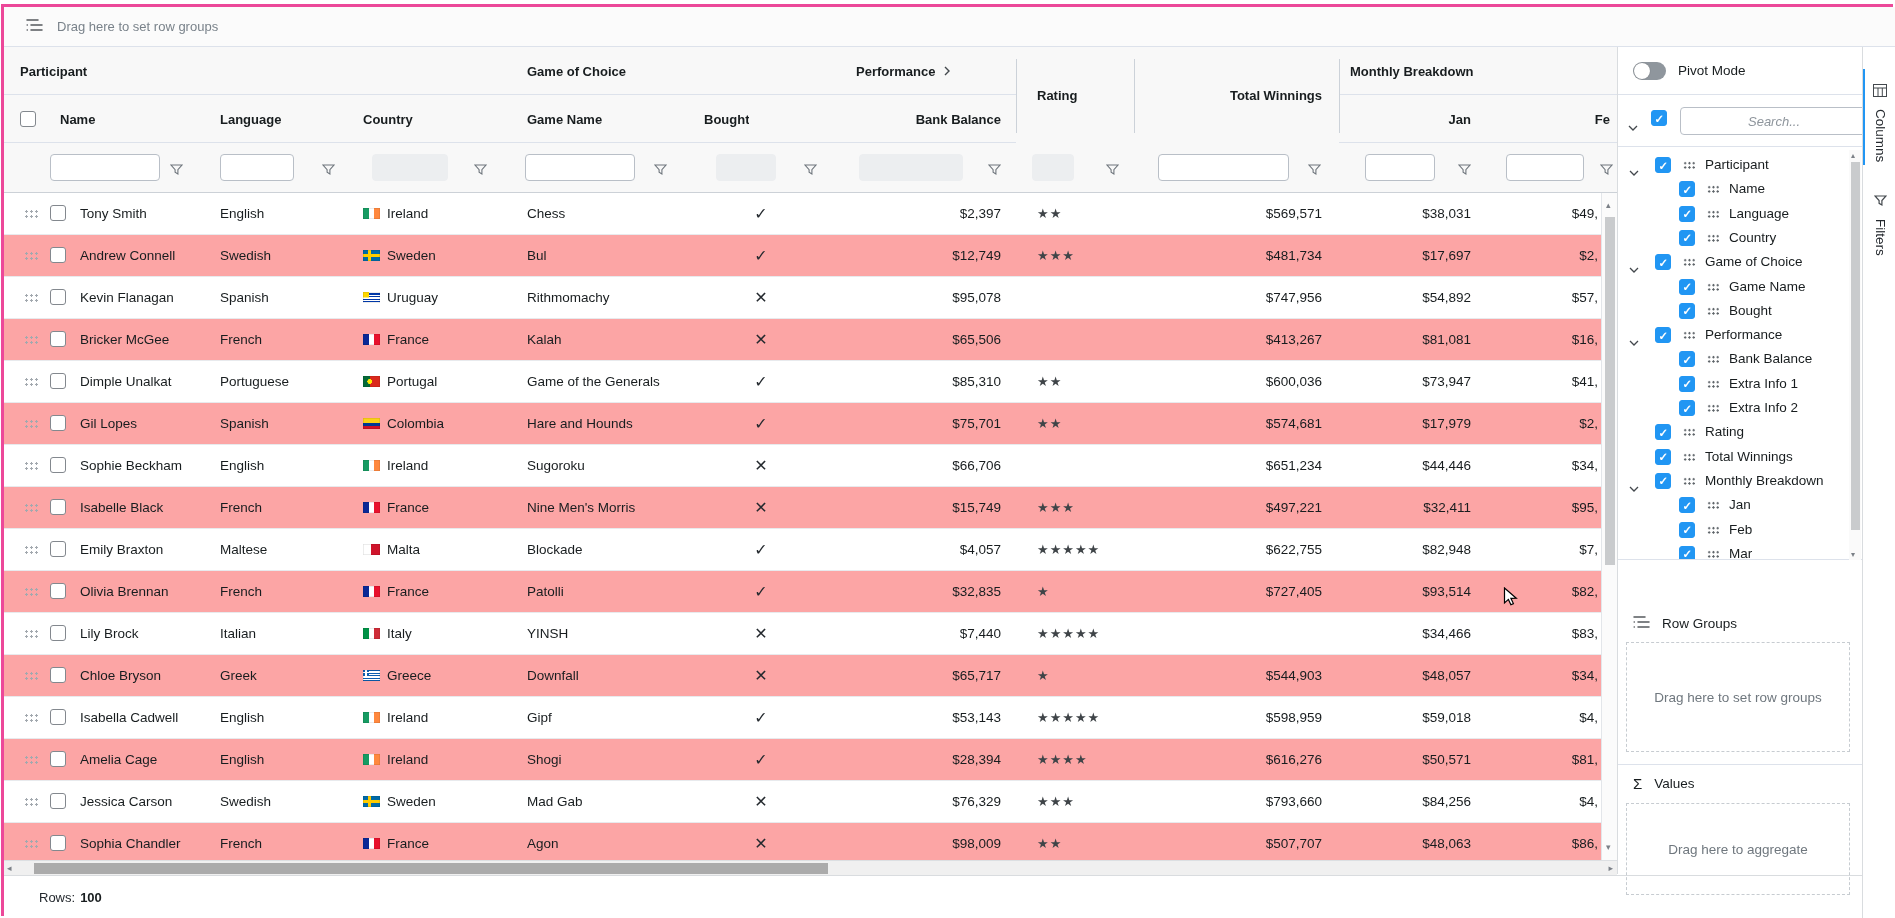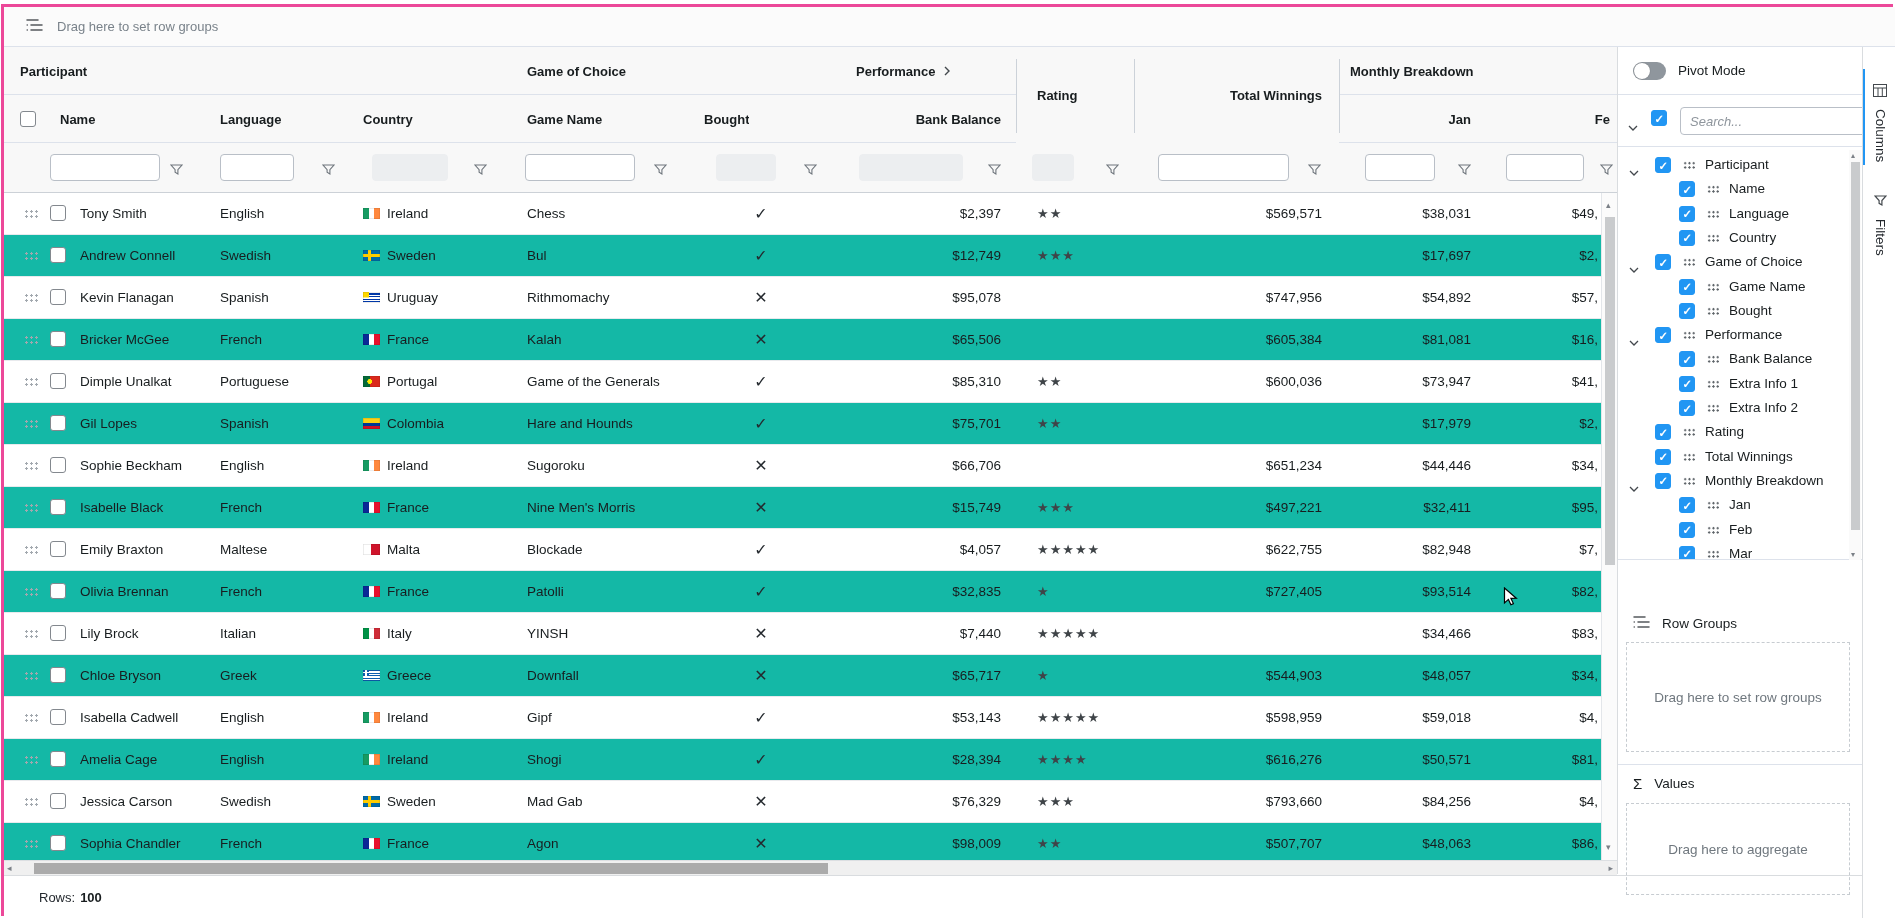--- a/index.html
+++ b/index.html
@@ -30,21 +30,21 @@
     background:#f8f8f8; border-bottom:1px solid #ccd1d7; }
   .fi { position:absolute; top:11px; height:27px; border:1px solid #b9bfc7; border-radius:4px;
     background:#fff; font-size:12px; padding:0 6px; outline:none; color:#181d1f;
     font-family:"Liberation Sans", sans-serif; }
   .fi.dis { background:#eceef0; border-color:#eceef0; }
   .funnel { position:absolute; top:19px; width:13px; height:12px; cursor:pointer; }
 
   
   .rows-vp { position:absolute; left:0; top:186px; width:1613px; height:667px; overflow:hidden; background:#fff; }
   .row { position:absolute; left:0; width:1660px; height:42px; background:#fff; border-bottom:1px solid #e8eaed; }
-  .row.alt { background:#14b8a6; }
+  .row.alt { background:#fca5a5; }
   .cell { position:absolute; top:0; height:41px; display:flex; align-items:center;
     font-size:13.5px; white-space:nowrap; overflow:hidden; }
   .c-name   { left:76px;  width:128px; }
   .c-lang   { left:216px; width:130px; }
   .c-country{ left:359px; width:150px; }
   .c-game   { left:523px; width:156px; }
   .c-bought { left:682px; width:150px; justify-content:center; font-size:16px; color:#24292e; }
   .c-bank   { left:832px; width:165px; justify-content:flex-end; }
   .c-rating { left:1033px; width:96px; letter-spacing:1px; color:#3f4448; font-size:13px; }
   .c-win    { left:1130px; width:188px; justify-content:flex-end; }
@@ -107,21 +107,21 @@
     background:#8f969d; cursor:pointer; flex:none; }
   .toggle .knob { position:absolute; left:1px; top:1px; width:16px; height:16px;
     border-radius:50%; background:#fff; box-shadow:0 0 1px rgba(0,0,0,.4); }
   .pivot-lbl { margin-left:12px; font-size:13.5px; }
   .search-row { position:absolute; left:0; top:48px; width:245px; height:52px; border-bottom:1px solid #dde2eb; }
   .chev { display:inline-block; }
   .search-row .chev { position:absolute; left:10px; top:22px; }
   .search-row .cb { position:absolute; left:33px; top:15px; }
   .search-input { position:absolute; left:62px; top:12px; width:188px; height:28px;
     border:1px solid #b9bfc7; border-radius:4px; font-size:13px; padding:0 9px; outline:none;
-    font-family:"Liberation Sans", sans-serif; }
+    font-family:"Liberation Sans", sans-serif;text-align:center; }
   .search-input::placeholder { font-style:italic; color:#8e959c; }
   .tree { position:absolute; left:0; top:100px; width:245px; height:413px; overflow:hidden;
     border-bottom:1px solid #dde2eb; }
   .titem { position:absolute; left:0; width:232px; height:24px; }
   .titem .chev { position:absolute; left:11px; top:9px; }
   .titem .cb  { position:absolute; top:4px; }
   .titem .dots{ position:absolute; top:8px; }
   .titem .tlbl{ position:absolute; top:4px; font-size:13.5px; white-space:nowrap; }
   .tscroll { position:absolute; right:1px; top:103px; width:12px; height:410px; background:#fafafa; }
   .tscroll .thumb { position:absolute; left:1.5px; top:12px; width:9px; height:368px; background:#c9cbcd; }
@@ -261,20 +261,21 @@
         <span class="cell c-name">Andrew Connell</span>
         <span class="cell c-lang">Swedish</span>
         <span class="cell c-country">
           <i class="flag flag-se"></i>
           <span>Sweden</span>
         </span>
         <span class="cell c-game">Bul</span>
         <span class="cell c-bought">✓</span>
         <span class="cell c-bank">$12,749</span>
         <span class="cell c-rating">★★★</span>
+        <span class="cell c-win">$481,734</span>
         <span class="cell c-jan">$17,697</span>
         <span class="cell c-feb">$2,</span>
       </div>
       <div class="row" style="top: 84px;">
         <span class="grip dots"></span>
         <span class="rcb cb"></span>
         <span class="cell c-name">Kevin Flanagan</span>
         <span class="cell c-lang">Spanish</span>
         <span class="cell c-country">
           <i class="flag flag-uy"></i>
@@ -294,21 +295,21 @@
         <span class="cell c-name">Bricker McGee</span>
         <span class="cell c-lang">French</span>
         <span class="cell c-country">
           <i class="flag flag-fr"></i>
           <span>France</span>
         </span>
         <span class="cell c-game">Kalah</span>
         <span class="cell c-bought">✕</span>
         <span class="cell c-bank">$65,506</span>
         <span class="cell c-rating"></span>
-        <span class="cell c-win">$605,384</span>
+        <span class="cell c-win">$413,267</span>
         <span class="cell c-jan">$81,081</span>
         <span class="cell c-feb">$16,</span>
       </div>
       <div class="row" style="top: 168px;">
         <span class="grip dots"></span>
         <span class="rcb cb"></span>
         <span class="cell c-name">Dimple Unalkat</span>
         <span class="cell c-lang">Portuguese</span>
         <span class="cell c-country">
           <i class="flag flag-pt"></i>
@@ -328,20 +329,21 @@
         <span class="cell c-name">Gil Lopes</span>
         <span class="cell c-lang">Spanish</span>
         <span class="cell c-country">
           <i class="flag flag-co"></i>
           <span>Colombia</span>
         </span>
         <span class="cell c-game">Hare and Hounds</span>
         <span class="cell c-bought">✓</span>
         <span class="cell c-bank">$75,701</span>
         <span class="cell c-rating">★★</span>
+        <span class="cell c-win">$574,681</span>
         <span class="cell c-jan">$17,979</span>
         <span class="cell c-feb">$2,</span>
       </div>
       <div class="row" style="top: 252px;">
         <span class="grip dots"></span>
         <span class="rcb cb"></span>
         <span class="cell c-name">Sophie Beckham</span>
         <span class="cell c-lang">English</span>
         <span class="cell c-country">
           <i class="flag flag-ie"></i>

